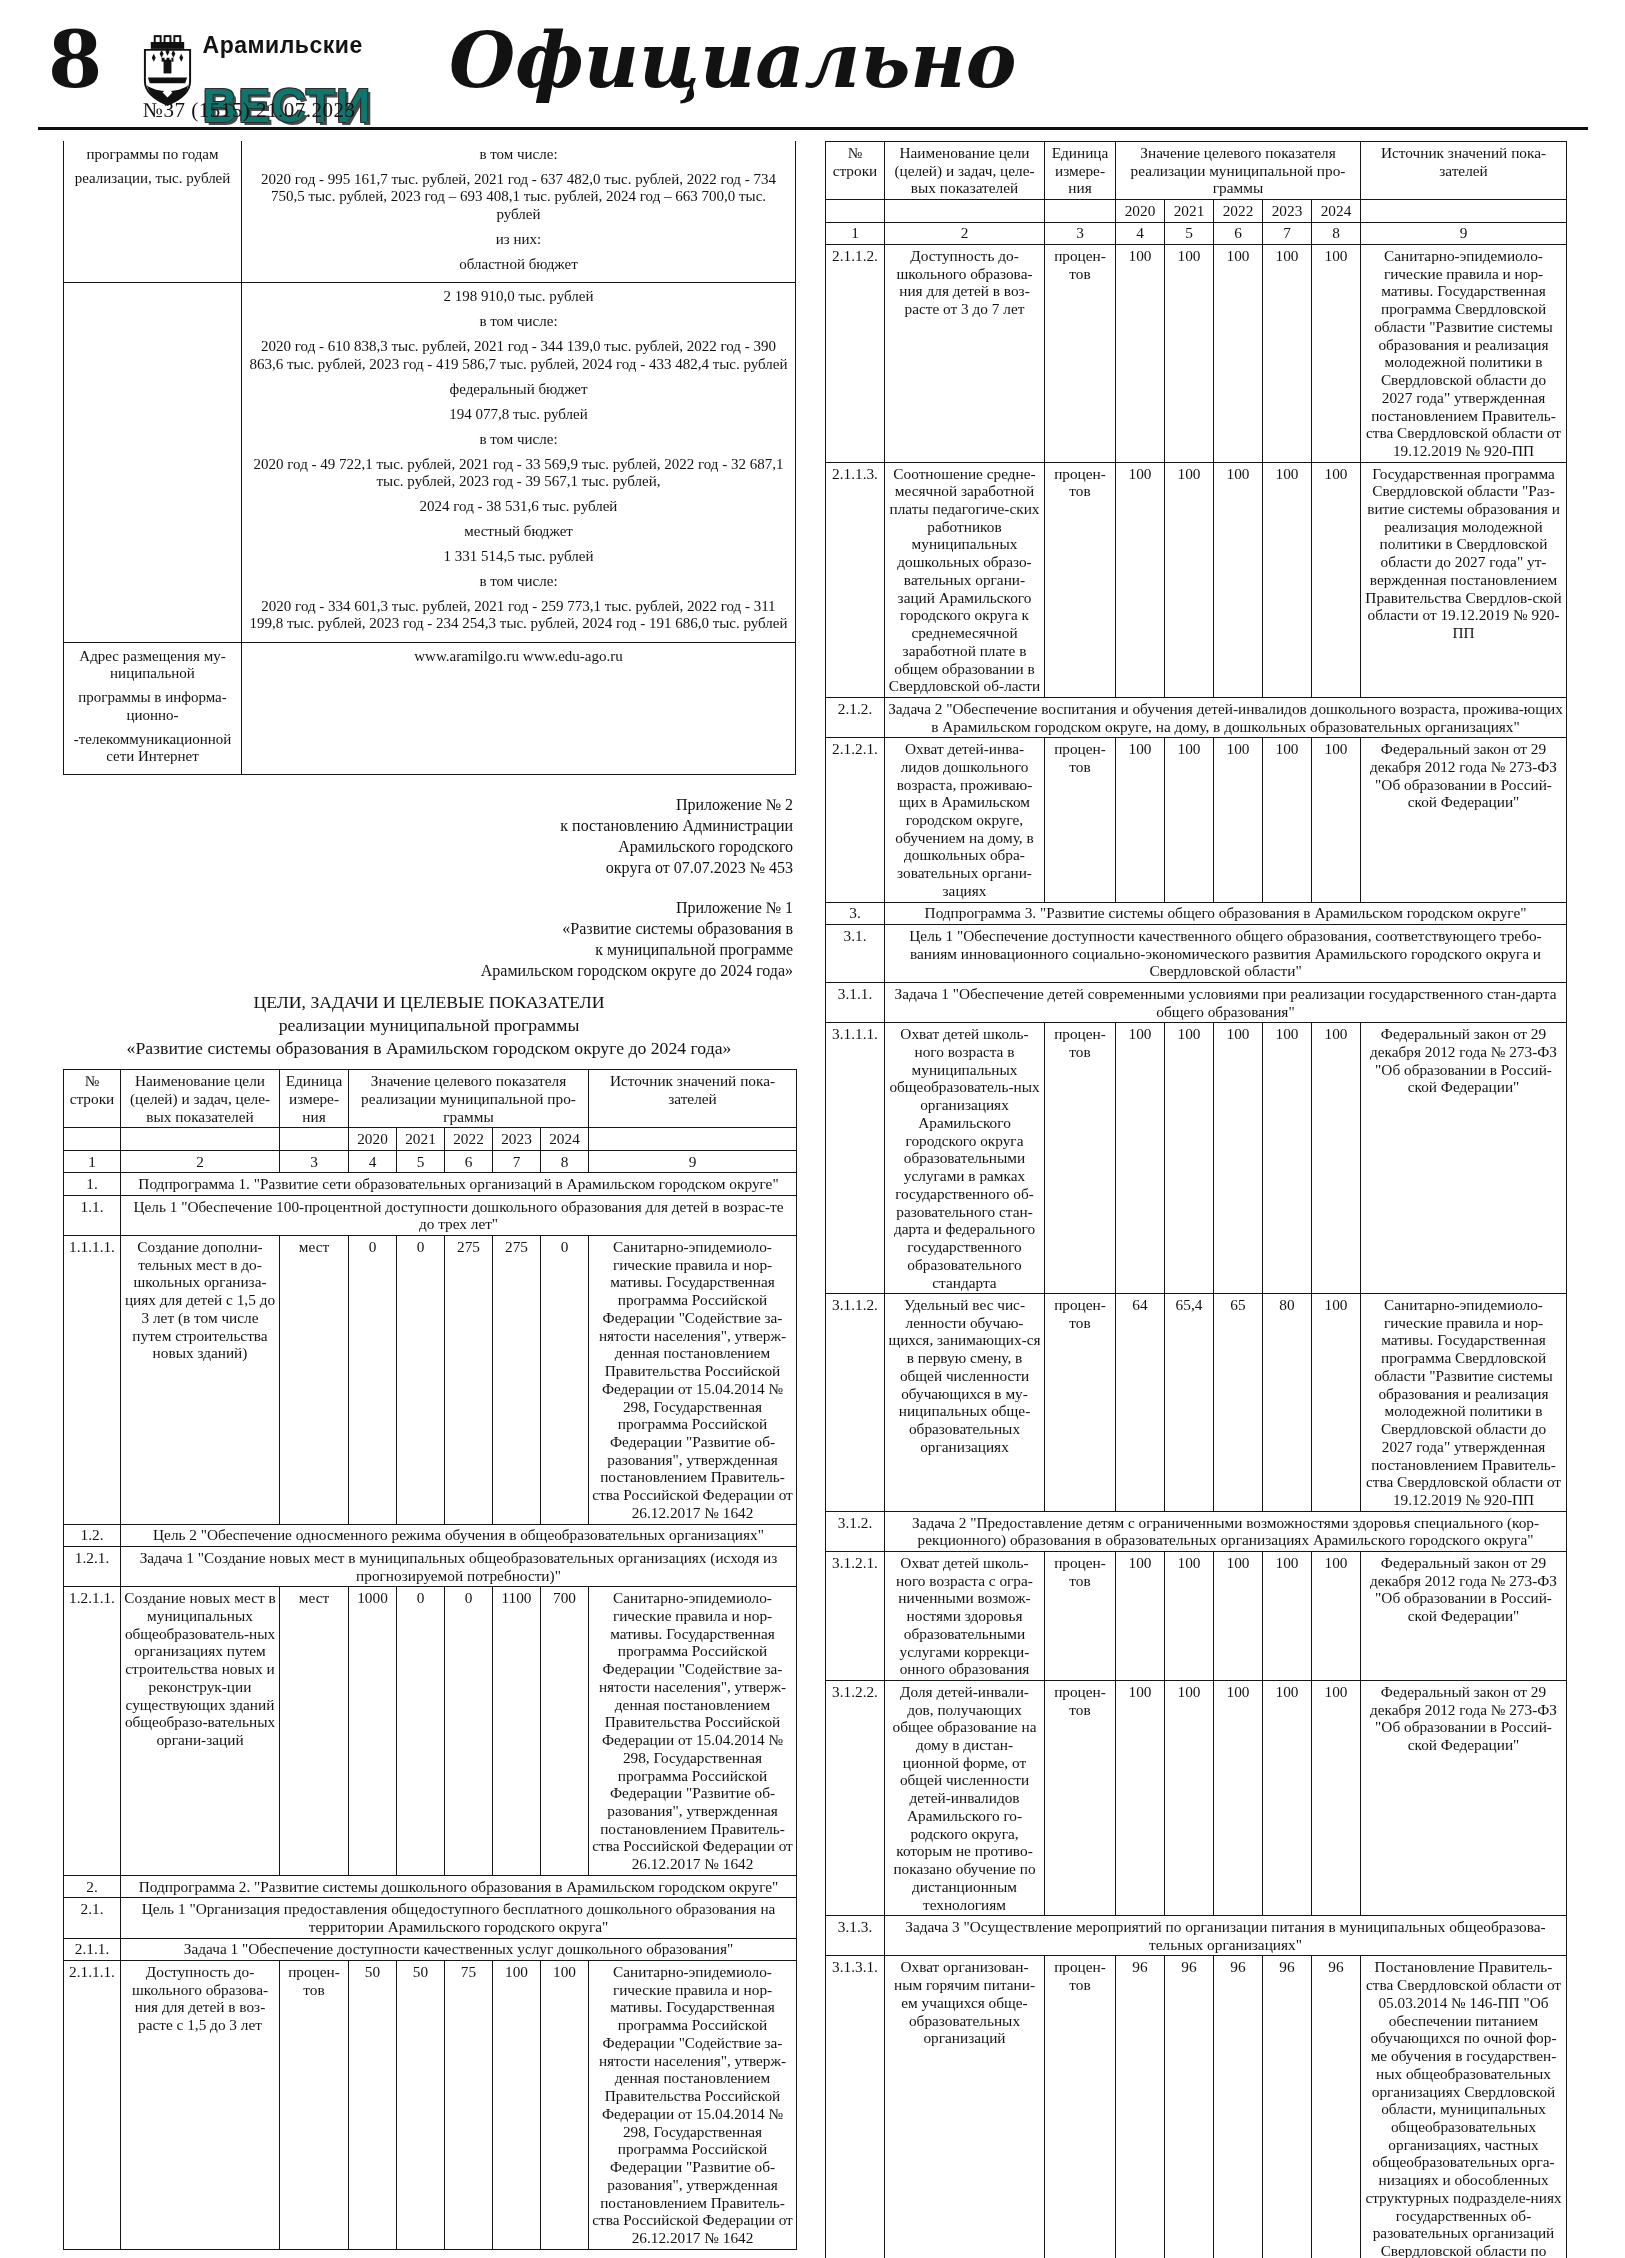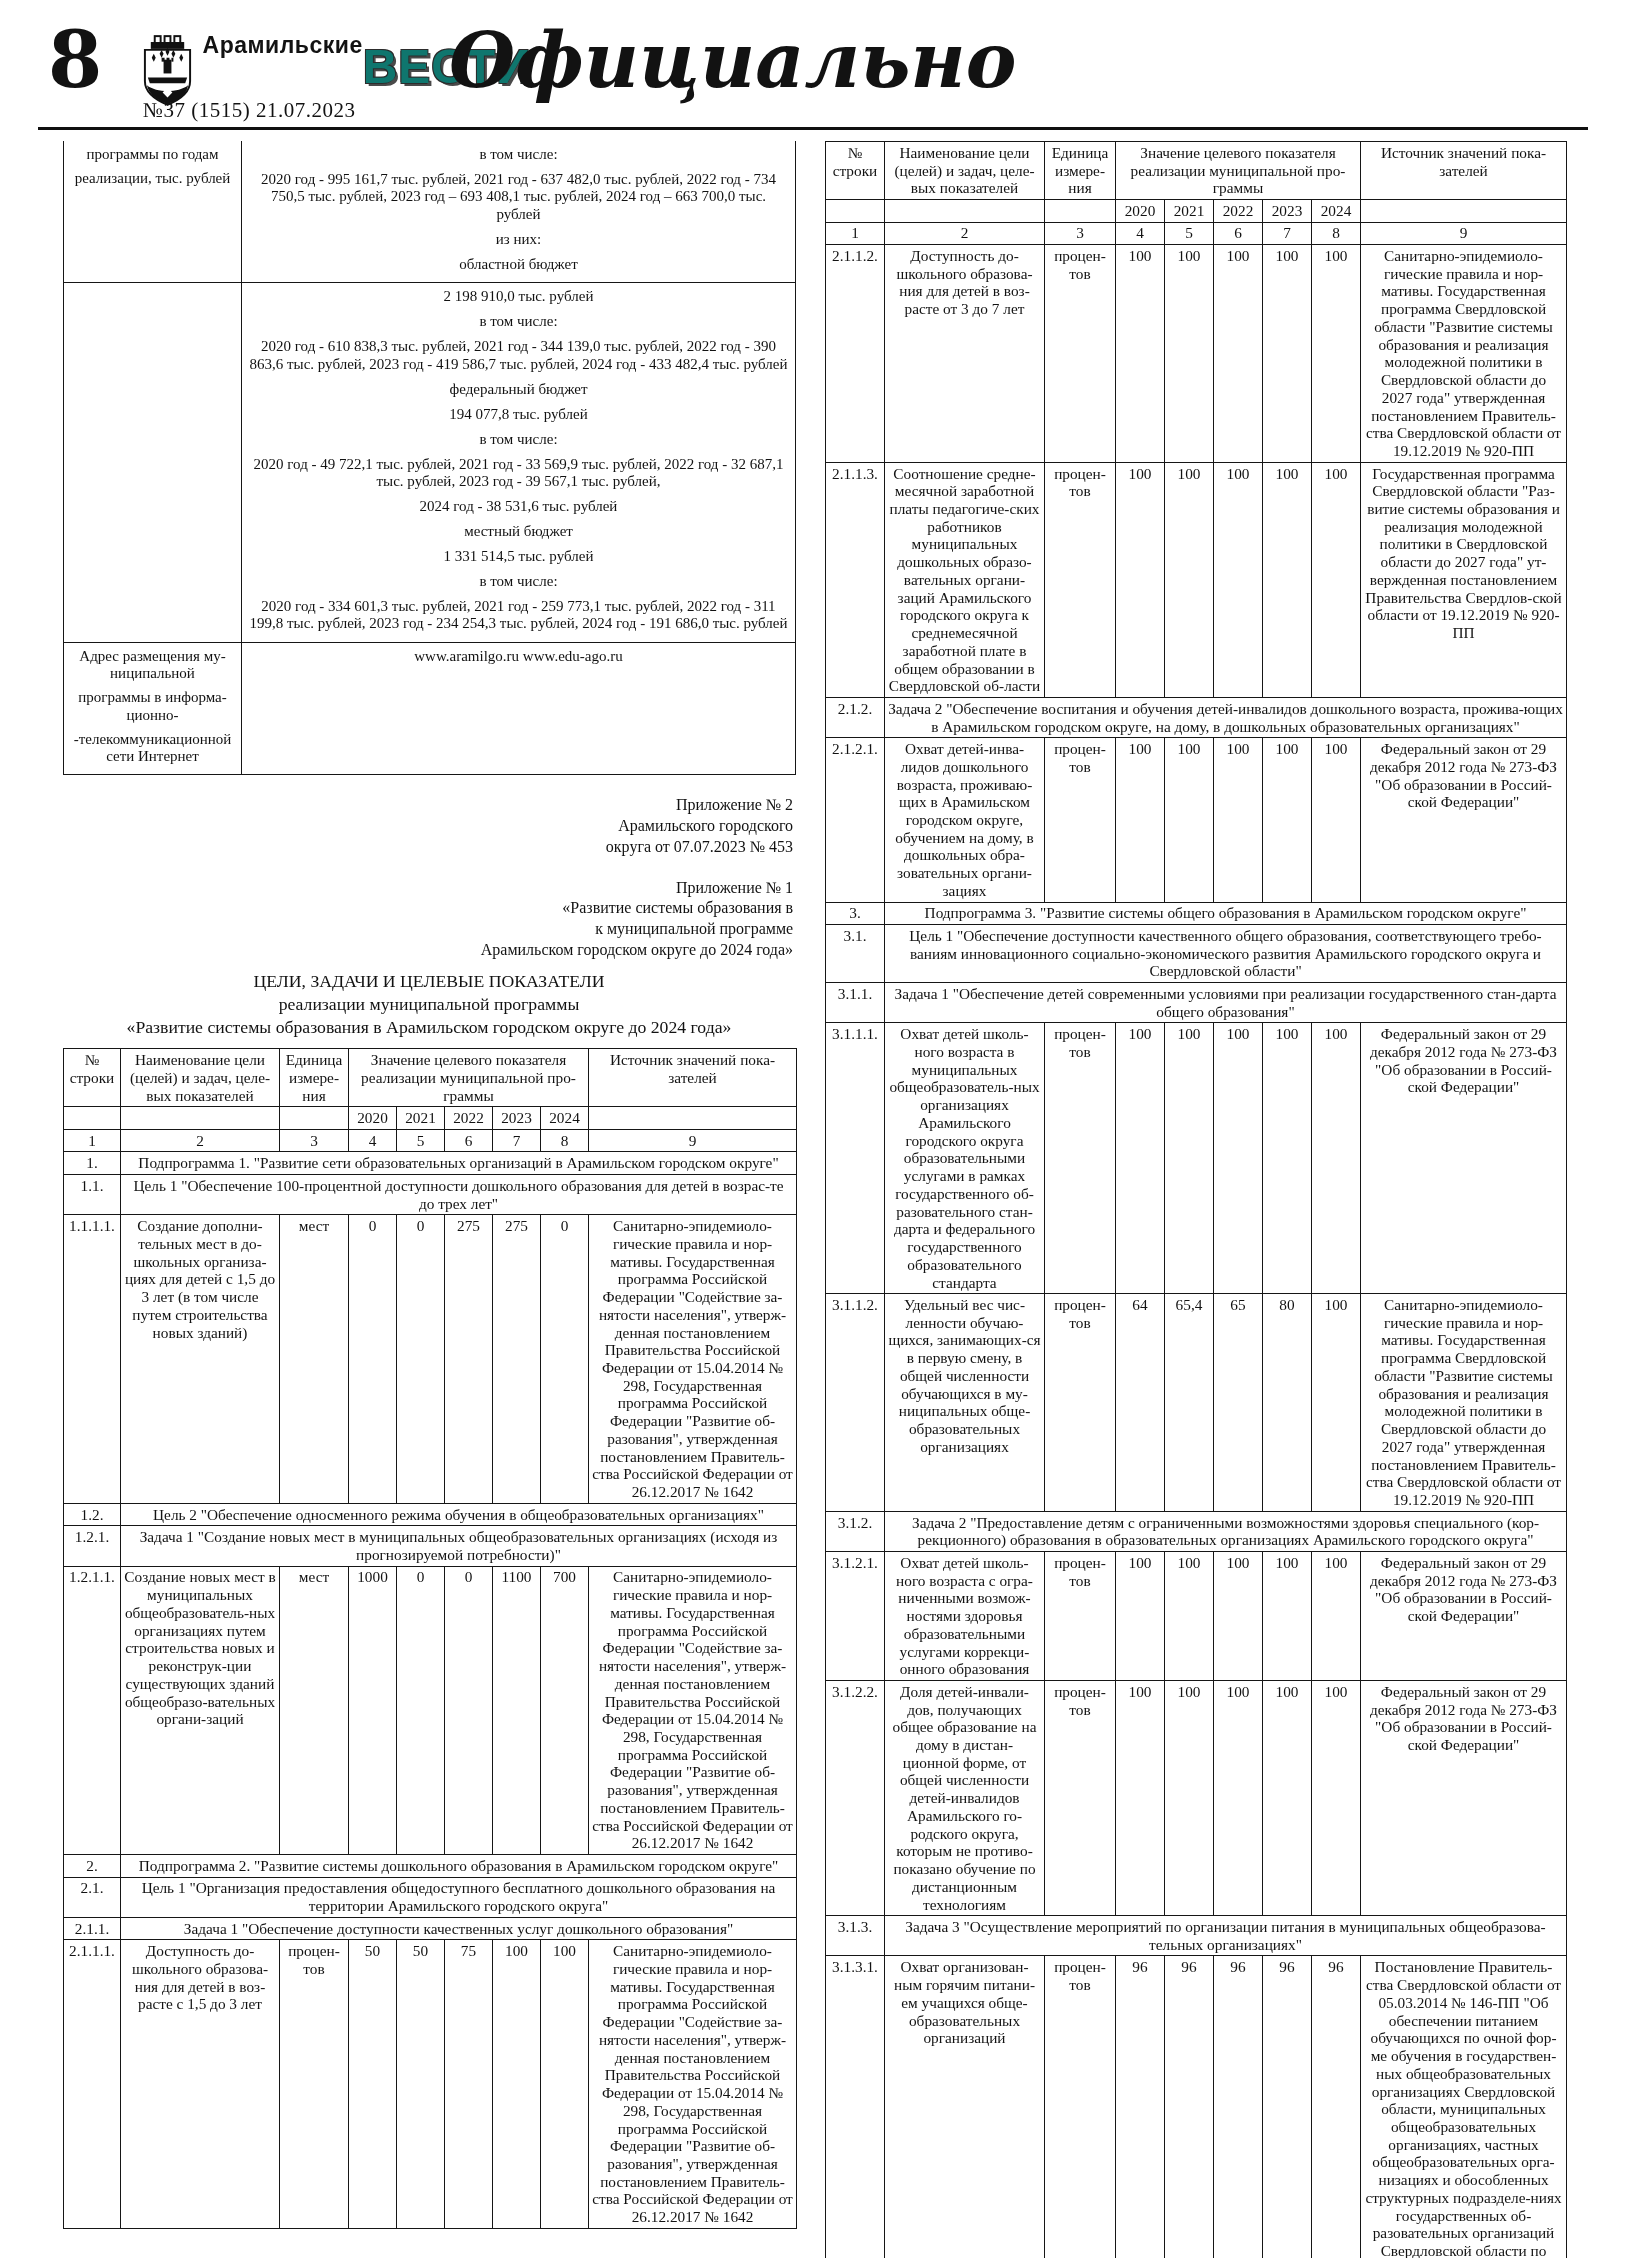--- a/index.html
+++ b/index.html
@@ -2,21 +2,21 @@
 <html lang="ru"><head>
 <meta charset="utf-8">
 <style>
   html,body{margin:0;padding:0;background:#e8e8e8;}
   .page{position:relative;width:1626px;height:2259px;background:#ffffff;overflow:hidden;
         font-family:"Liberation Serif","DejaVu Serif",serif;color:#121212;}
   
   .pagenum{position:absolute;left:48px;top:21px;font-size:78px;font-weight:bold;line-height:1;
            font-family:"DejaVu Serif",serif;}
   .logo{position:absolute;left:140px;top:34px;display:flex;align-items:flex-start;gap:7.6px;}
-  .logo-text{display:flex;line-height:1;}
+  .logo-text{display:flex;flex-direction:column;line-height:1;gap:16px;}
   .mast-small{font-family:"Liberation Sans","DejaVu Sans",sans-serif;font-weight:bold;
               font-size:23px;letter-spacing:0.5px;}
   .mast-big{font-family:"Liberation Sans","DejaVu Sans",sans-serif;font-weight:bold;
             font-size:48px;letter-spacing:1px;color:#0f766e;margin-top:9px;
             text-shadow:-1px -1px 0 #2c2c2c,1px -1px 0 #2c2c2c,-1px 1px 0 #2c2c2c,2.9px 2.9px 0 #4a4a4a;}
   .issue{position:absolute;left:143px;top:98px;font-size:21px;letter-spacing:0.5px;}
   .section-heading{position:absolute;left:449px;top:23px;width:449px;text-align:center;
                    font-size:76px;font-style:italic;font-weight:600;line-height:1;
                    font-family:"DejaVu Serif","Liberation Serif",serif;}
   .rule{position:absolute;left:38px;right:38px;top:127px;height:2.9px;background:#101010;}
@@ -126,20 +126,21 @@
             </td>
             <td class="fin-content">
               <div class="fin-line">www.aramilgo.ru   www.edu-ago.ru</div>
             </td>
           </tr>
         </tbody>
     </table>
 
     <div class="annex">
         <div class="annex-line">Приложение № 2</div>
+        <div class="annex-line">к постановлению  Администрации</div>
         <div class="annex-line">Арамильского городского</div>
         <div class="annex-line">округа  от 07.07.2023 № 453</div>
       </div>
     <div class="annex">
         <div class="annex-line">Приложение № 1</div>
         <div class="annex-line">«Развитие системы образования в</div>
         <div class="annex-line">к муниципальной программе</div>
         <div class="annex-line">Арамильском городском округе до 2024 года»</div>
       </div>
 

